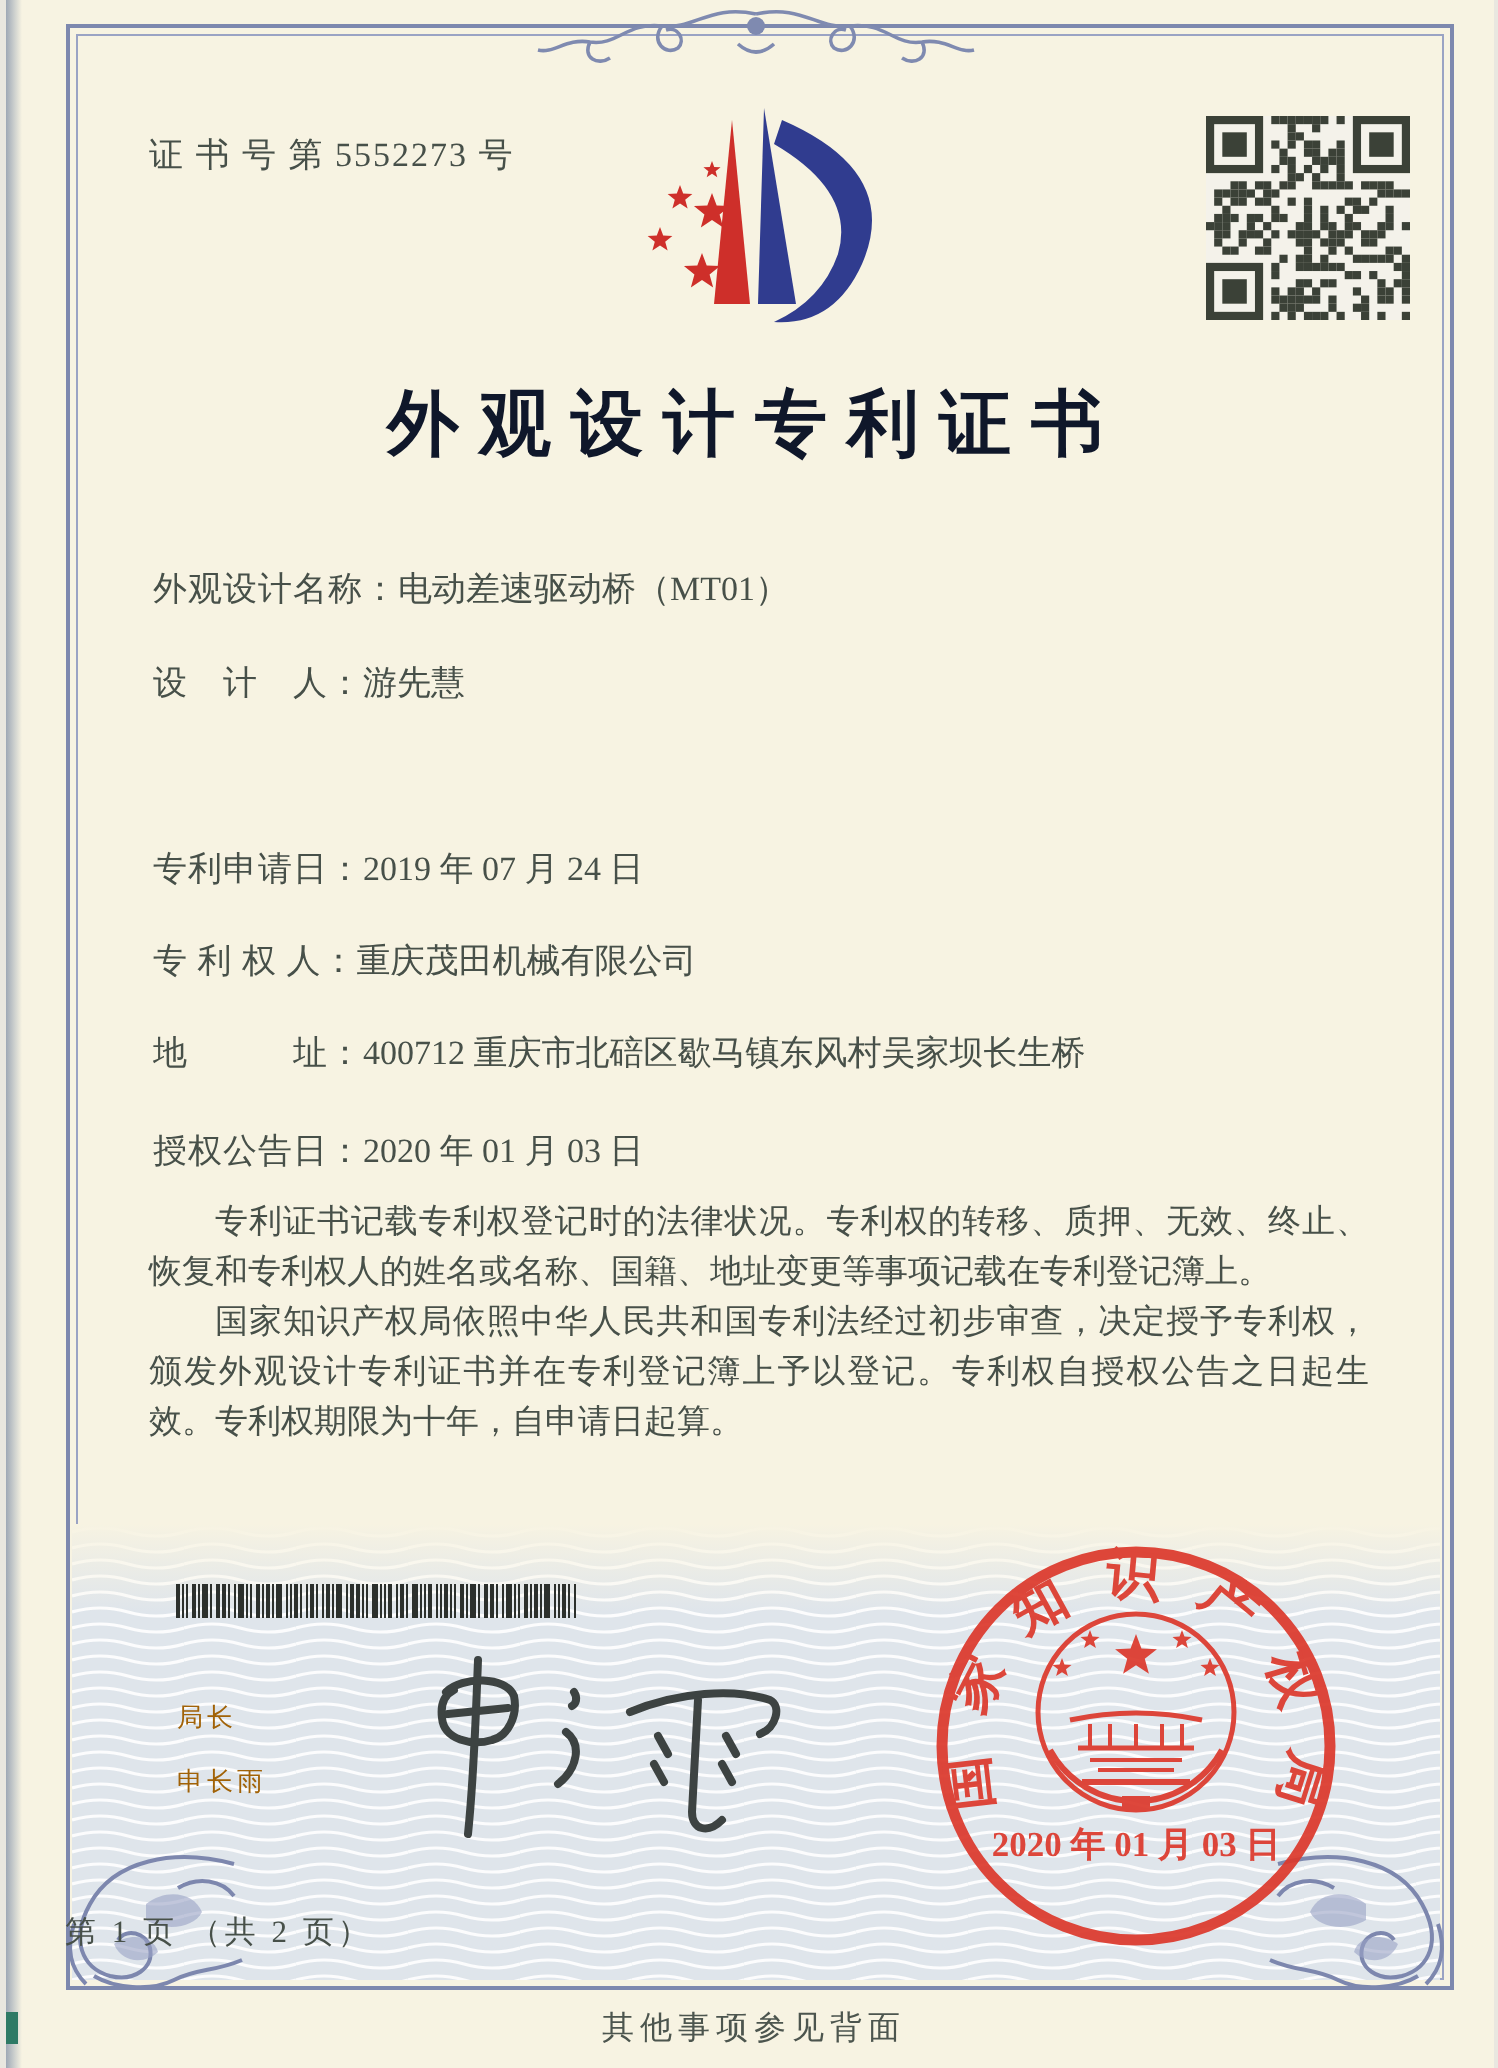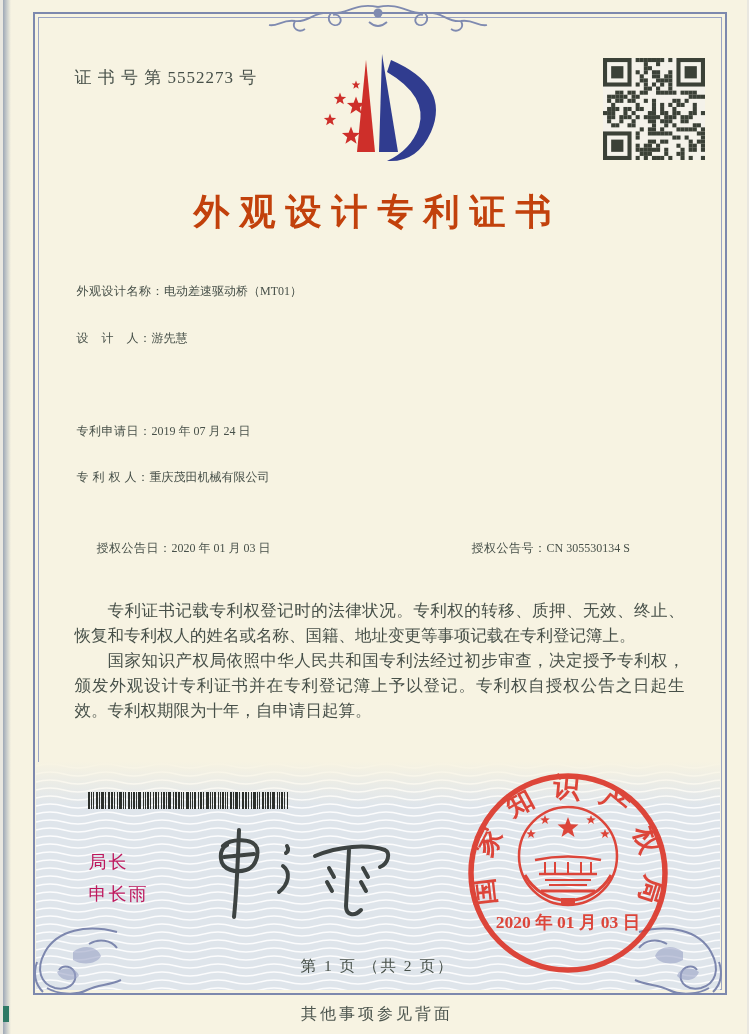--- a/index.html
+++ b/index.html
@@ -12,32 +12,32 @@
   .frame-outer{position:absolute;left:30px;top:12px;width:690px;height:979px;
         border:2px solid #7d88ae;}
   .frame-inner{position:absolute;left:3px;top:3px;right:3px;bottom:3px;
         border:1px solid #9aa3c4;}
   .wave-band{position:absolute;left:33px;top:762px;width:684px;height:228px;z-index:1;}
   .ornament{position:absolute;z-index:2;}
   .cert-no{position:absolute;left:72px;top:66px;font-size:17px;letter-spacing:1px;z-index:3;}
   .logo{position:absolute;left:300px;top:42px;z-index:3;}
   .qr{position:absolute;left:600px;top:58px;z-index:3;}
   .title{position:absolute;left:30px;top:188px;width:690px;text-align:center;
-        font-size:36px;font-weight:bold;letter-spacing:10px;color:#c2410c;z-index:3;}
-  .frow{position:absolute;left:74px;font-size:12px;z-index:3;white-space:nowrap;}
+        font-size:36px;font-weight:bold;letter-spacing:10px;color:#0f172a;z-index:3;}
+  .frow{position:absolute;left:74px;font-size:17px;z-index:3;white-space:nowrap;}
   .frow .lab{letter-spacing:0.5px;}
   .grant2{position:absolute;left:375px;top:0;}
   .paras{position:absolute;left:72px;top:598px;width:610px;font-size:16.5px;
         line-height:25px;text-align:justify;z-index:3;}
   .paras p{margin:0;text-indent:2em;}
   .barcode{position:absolute;left:85px;top:792px;z-index:3;}
-  .signer{position:absolute;left:86px;z-index:3;font-size:18px;letter-spacing:2px;color:#be185d;}
+  .signer{position:absolute;left:86px;z-index:3;font-size:13px;letter-spacing:2px;color:#a16207;}
   .sig{position:absolute;left:196px;top:822px;z-index:3;}
   .seal{position:absolute;left:462px;top:770px;z-index:4;opacity:.92;}
-  .pageno{position:absolute;left:30px;top:956px;width:690px;text-align:center;
+  .pageno{position:absolute;left:30px;top:956px;width:690px;text-align:left;
         font-size:15.5px;letter-spacing:2px;z-index:3;}
   .backnote{position:absolute;left:0;top:1004px;width:749px;text-align:center;
         font-size:16px;letter-spacing:3px;color:#4c554e;}
 </style>
 </head>
 <body>
 
 <div class="page">
 
   <div class="scan-edge"></div>
@@ -340,25 +340,25 @@
   </div>
   <div class="frow" style="top:330px;text-align:center;">
     <span class="lab">设　计　人：</span><span>游先慧</span>
   </div>
   <div class="frow" style="top:423px;">
     <span class="lab">专利申请日：</span><span>2019 年 07 月 24 日</span>
   </div>
   <div class="frow" style="top:469px;">
     <span class="lab">专 利 权 人：</span><span>重庆茂田机械有限公司</span>
   </div>
-  <div class="frow" style="top:540px;width:610px;margin-left:20px;">
+  <div class="frow" style="top:515px;">
+    <span class="lab">地　　　址：</span><span>400712 重庆市北碚区歇马镇东风村吴家坝长生桥</span>
+  </div>
+  <div class="frow" style="top:564px;width:610px;">
     <span class="lab">授权公告日：</span><span>2020 年 01 月 03 日</span>
-    <span class="grant2">
-      <span class="lab">授权公告号：</span><span>CN 305530134 S</span>
-    </span>
   </div>
 
   <div class="paras">
     <p>专利证书记载专利权登记时的法律状况。专利权的转移、质押、无效、终止、恢复和专利权人的姓名或名称、国籍、地址变更等事项记载在专利登记簿上。</p>
     <p>国家知识产权局依照中华人民共和国专利法经过初步审查，决定授予专利权，颁发外观设计专利证书并在专利登记簿上予以登记。专利权自授权公告之日起生效。专利权期限为十年，自申请日起算。</p>
   </div>
 
   <svg class="barcode" id="barcode-svg" width="205" height="18" viewBox="0 0 205 18">
       <rect x="0" y="0" width="2" height="17" fill="#2c302c"></rect>
       <rect x="3" y="0" width="1" height="17" fill="#2c302c"></rect>

